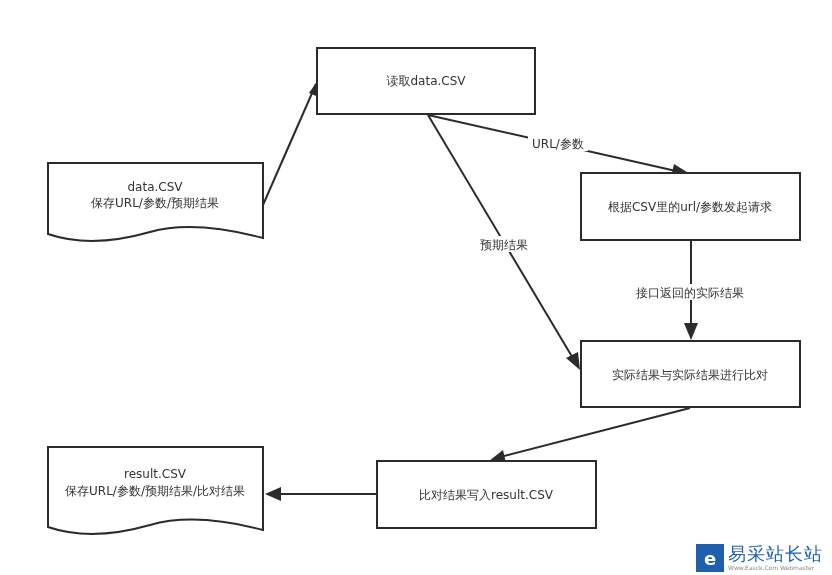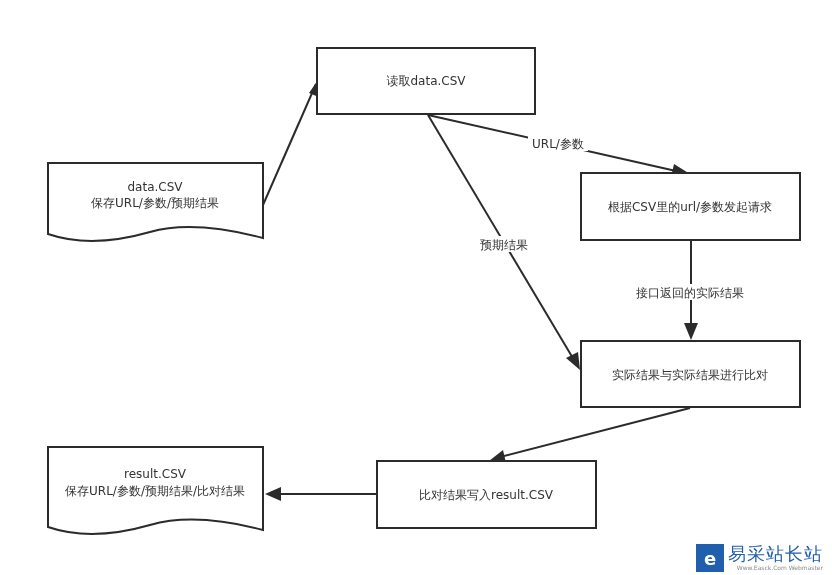--- a/index.html
+++ b/index.html
@@ -6,21 +6,21 @@
   body { width: 832px; height: 575px; position: relative; overflow: hidden;
          font-family: "DejaVu Sans", "Liberation Sans", sans-serif; color: #333333; }
   #diagram { position: absolute; left: 0; top: 0; }
   .lbl { font-size: 12px; fill: #333333; }
   .lbl-bg { fill: #ffffff; }
   .box { fill: #ffffff; stroke: #2b2b2b; stroke-width: 2; }
   .edge { stroke: #2b2b2b; stroke-width: 2; fill: none; }
   .head { fill: #2b2b2b; }
   .wm { position: absolute; left: 696px; top: 541px; width: 136px; height: 34px; display: flex; align-items: center; background: #ffffff; }
   .wm-logo { width: 28px; height: 28px; background: #1f5fae; color: #fff; display: flex; align-items: center; justify-content: center; font-weight: bold; font-size: 18px; margin-right: 4px; }
-  .wm-text { display: flex; flex-direction: column; text-align: right; }
+  .wm-text { display: flex; flex-direction: column; }
   .wm-name { font-size: 18px; color: #1f5fae; line-height: 20px; letter-spacing: 1px; }
   .wm-sub { font-size: 6px; color: #888; line-height: 8px; }
 </style>
 </head>
 <body>
 
 <svg id="diagram" width="832" height="575" viewBox="0 0 832 575">
   <defs>
     <marker id="arr" viewBox="0 0 10 10" refX="9" refY="5" markerWidth="8" markerHeight="8" orient="auto-start-reverse" markerUnits="userSpaceOnUse">
       <path d="M0,0 L10,5 L0,10 z" class="head"></path>

